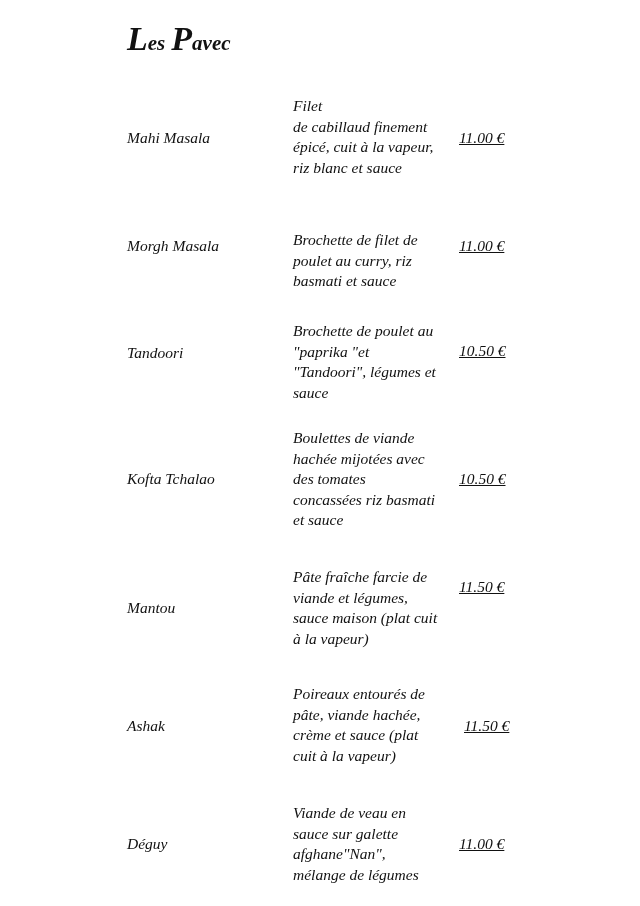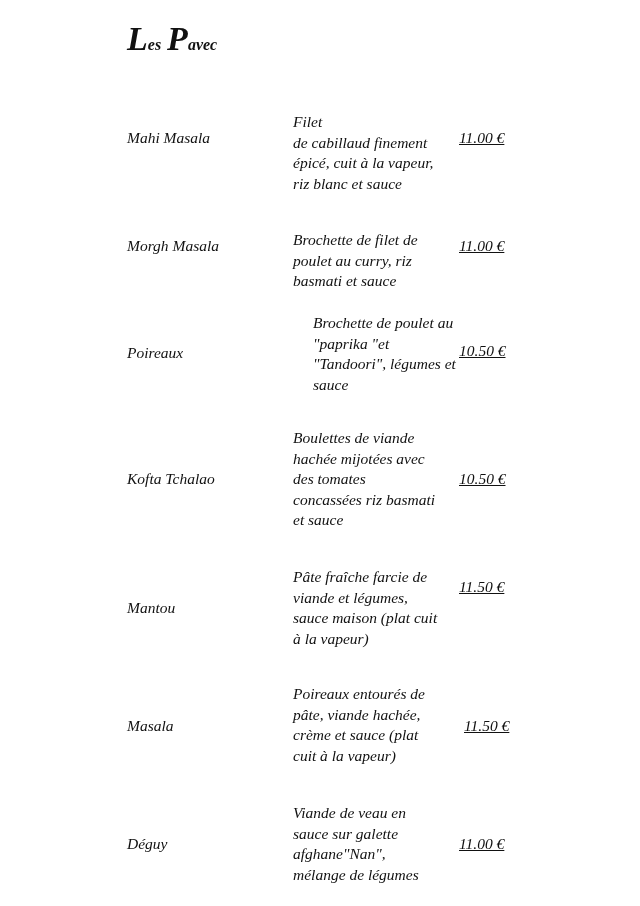--- a/index.html
+++ b/index.html
@@ -1,54 +1,54 @@
 <!DOCTYPE html>
 <html><head>
 <meta charset="utf-8">
 <style>
   html, body { margin: 0; padding: 0; background: #ffffff; }
   body { width: 640px; height: 906px; position: relative; overflow: hidden;
          font-family: "Liberation Serif", "DejaVu Serif", serif; color: #111; }
   .title { position: absolute; left: 127px; top: 22px; font-weight: bold; font-style: italic;
            font-family: "Liberation Serif", serif; color: #111; white-space: nowrap; }
   .title .big { font-size: 34px; line-height: 34px; }
-  .title .small { font-size: 16px; line-height: 34px; }
+  .title .small { font-size: 21px; line-height: 34px; }
   .title .gap { display: inline-block; width: 6px; }
   .dish { position: absolute; left: 0; width: 640px; font-style: italic; font-size: 15.5px; line-height: 20.5px; }
   .dish .name { position: absolute; left: 127px; white-space: nowrap; }
   .dish .desc { position: absolute; left: 293px; width: 170px; white-space: pre-line; }
   .dish .price { position: absolute; white-space: nowrap; text-decoration: underline; }
 </style>
 </head>
 <body>
 
 <div class="title">
   <span class="big">L</span><span class="small">es</span><span class="gap"></span><span class="big">P</span><span class="small">avec</span>
 </div>
 
 <div class="dish" style="top:96px;">
   <span class="name" style="top:32px;">Mahi Masala</span>
-  <span class="desc" style="top:16px;">Filet
+  <span class="desc" style="top:0px;">Filet
 de cabillaud finement
 épicé, cuit à la vapeur,
 riz blanc et sauce</span>
   <span class="price" style="left:459px; top:32px;">11.00 €</span>
 </div>
 
 <div class="dish" style="top:215px;">
   <span class="name" style="top:21px;font-style:italic;">Morgh Masala</span>
   <span class="desc" style="top:15px;">Brochette de filet de
 poulet au curry,  riz
 basmati et sauce</span>
   <span class="price" style="left:459px; top:21px;">11.00 €</span>
 </div>
 
 <div class="dish" style="top:313px;">
-  <span class="name" style="top:30px;">Poireaux</span>
-  <span class="desc" style="top:0px;margin-left:20px;">Brochette de poulet au
+  <span class="name" style="top:30px;">Tandoori</span>
+  <span class="desc" style="top:8px;">Brochette de poulet au
 "paprika "et
 "Tandoori", légumes et
 sauce</span>
   <span class="price" style="left:459px; top:28px;">10.50 €</span>
 </div>
 
 <div class="dish" style="top:428px;">
   <span class="name" style="top:41px;">Kofta Tchalao</span>
   <span class="desc" style="top:0px;">Boulettes de viande
 hachée mijotées avec
@@ -61,21 +61,21 @@
 <div class="dish" style="top:567px;">
   <span class="name" style="top:31px;">Mantou</span>
   <span class="desc" style="top:0px;">Pâte fraîche farcie de
 viande et légumes,
 sauce maison (plat cuit
 à la vapeur)</span>
   <span class="price" style="left:459px; top:10px;">11.50 €</span>
 </div>
 
 <div class="dish" style="top:684px;">
-  <span class="name" style="top:32px;">Masala</span>
+  <span class="name" style="top:32px;">Ashak</span>
   <span class="desc" style="top:0px;">Poireaux entourés de
 pâte, viande hachée,
 crème et sauce (plat
 cuit à la vapeur)</span>
   <span class="price" style="left:464px; top:32px;">11.50 €</span>
 </div>
 
 <div class="dish" style="top:803px;">
   <span class="name" style="top:31px;">Déguy</span>
   <span class="desc" style="top:0px;">Viande de veau en

